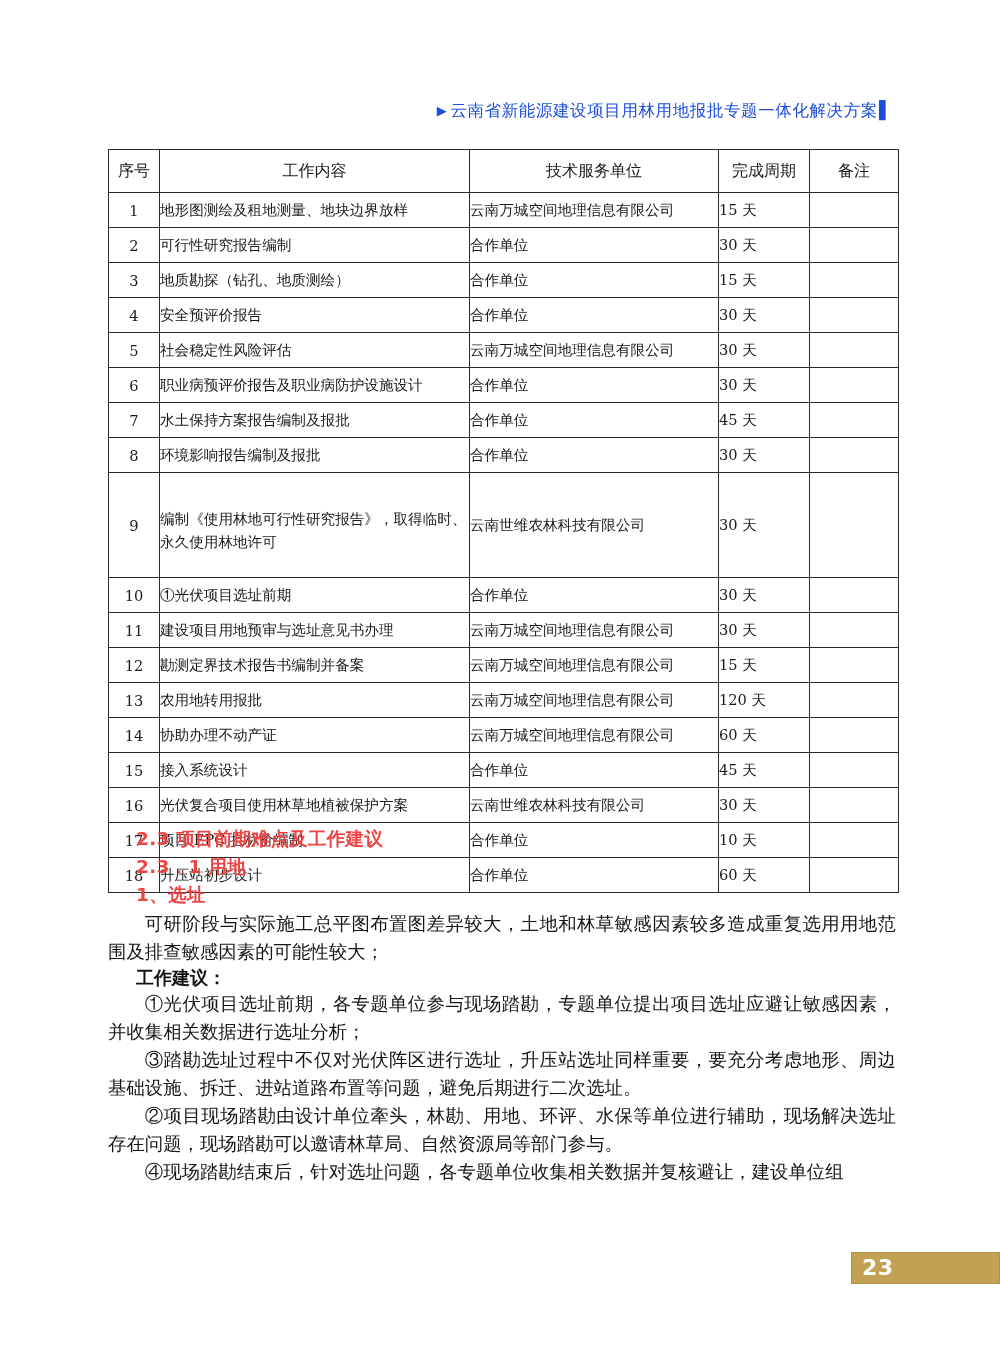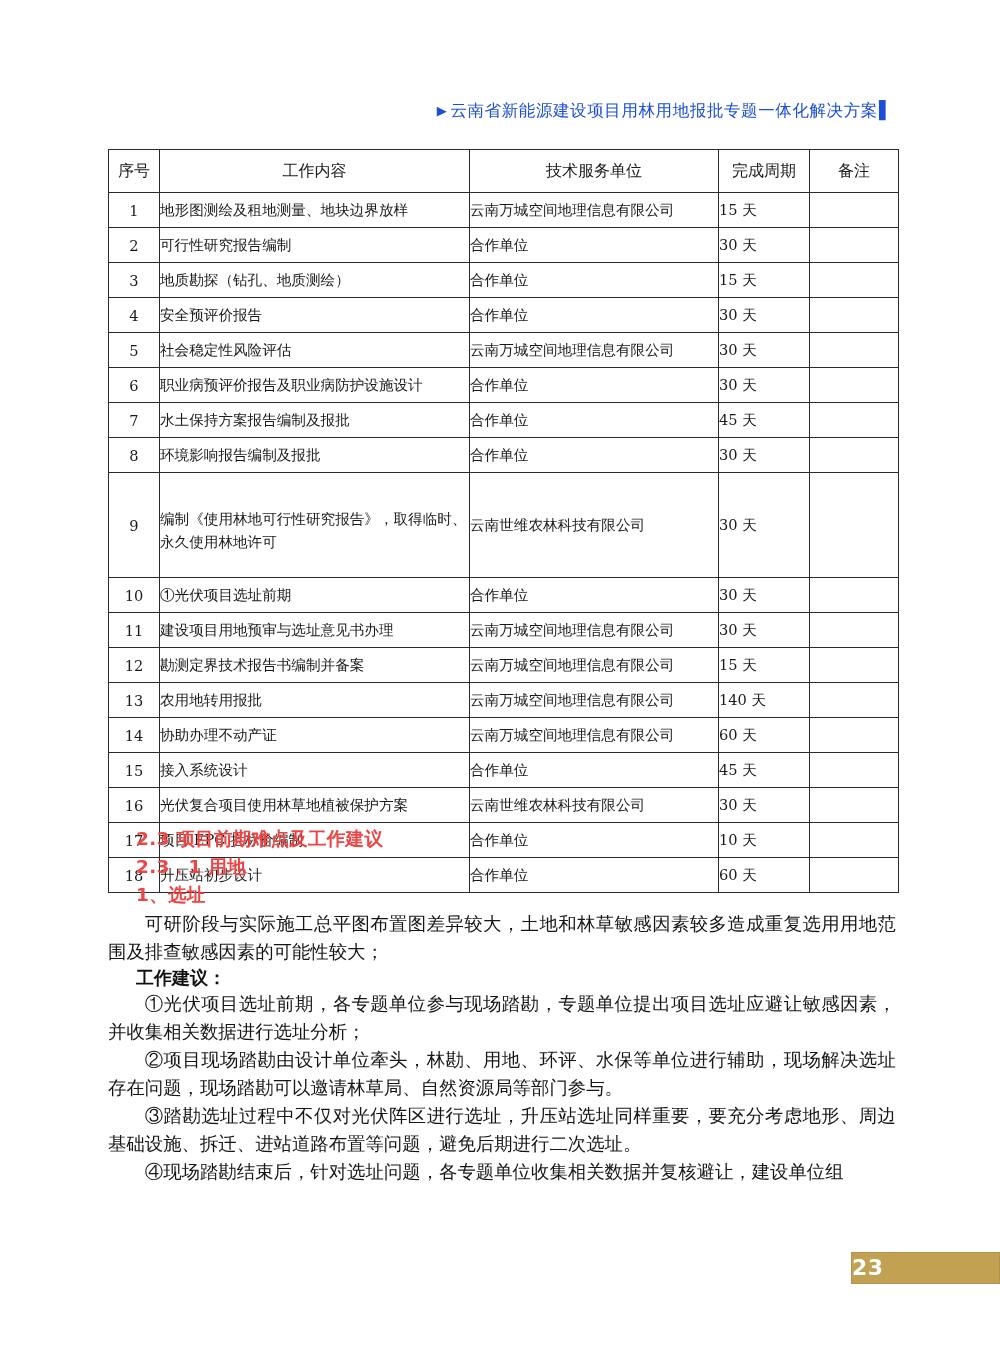--- a/index.html
+++ b/index.html
@@ -131,20 +131,21 @@
     height: 30px;
     background: #c2a252;
     border: 1px solid #b2924a;
   }
   .page-number-bar .num {
     color: #ffffff;
     font-family: "DejaVu Sans", "Liberation Sans", sans-serif;
     font-weight: bold;
     font-size: 22px;
     line-height: 30px;
+    padding-left: 10px;
     letter-spacing: 0.5px;
   }
 </style>
 </head>
 <body>
 
 <div class="page">
 
   <div class="running-header">
     <span class="tri">▶</span><span>云南省新能源建设项目用林用地报批专题一体化解决方案</span><span class="endbar">▌</span>
@@ -242,21 +243,21 @@
           <td class="c-no">12</td>
           <td class="c-work">勘测定界技术报告书编制并备案</td>
           <td class="c-unit">云南万城空间地理信息有限公司</td>
           <td class="c-cycle">15 天</td>
           <td class="c-note"></td>
         </tr>
         <tr>
           <td class="c-no">13</td>
           <td class="c-work">农用地转用报批</td>
           <td class="c-unit">云南万城空间地理信息有限公司</td>
-          <td class="c-cycle">140 天</td>
+          <td class="c-cycle">120 天</td>
           <td class="c-note"></td>
         </tr>
         <tr>
           <td class="c-no">14</td>
           <td class="c-work">协助办理不动产证</td>
           <td class="c-unit">云南万城空间地理信息有限公司</td>
           <td class="c-cycle">60 天</td>
           <td class="c-note"></td>
         </tr>
         <tr>
@@ -290,22 +291,22 @@
       </tbody>
   </table>
 
   <div class="body-block">
     <div class="heading h2">2.3 项目前期难点及工作建议</div>
     <div class="heading h3">2.3．1 用地</div>
     <div class="heading h4">1、选址</div>
     <p class="para">可研阶段与实际施工总平图布置图差异较大，土地和林草敏感因素较多造成重复选用用地范围及排查敏感因素的可能性较大；</p>
     <div class="sub-heading">工作建议：</div>
     <p class="para">①光伏项目选址前期，各专题单位参与现场踏勘，专题单位提出项目选址应避让敏感因素，并收集相关数据进行选址分析；</p>
+    <p class="para">③踏勘选址过程中不仅对光伏阵区进行选址，升压站选址同样重要，要充分考虑地形、周边基础设施、拆迁、进站道路布置等问题，避免后期进行二次选址。</p>
     <p class="para">②项目现场踏勘由设计单位牽头，林勘、用地、环评、水保等单位进行辅助，现场解决选址存在问题，现场踏勘可以邀请林草局、自然资源局等部门参与。</p>
-    <p class="para">③踏勘选址过程中不仅对光伏阵区进行选址，升压站选址同样重要，要充分考虑地形、周边基础设施、拆迁、进站道路布置等问题，避免后期进行二次选址。</p>
     <p class="para">④现场踏勘结束后，针对选址问题，各专题单位收集相关数据并复核避让，建设单位组</p>
   </div>
 
   <div class="page-number-bar">
     <div class="num">23</div>
   </div>
 
 </div>
 
 </body></html>

